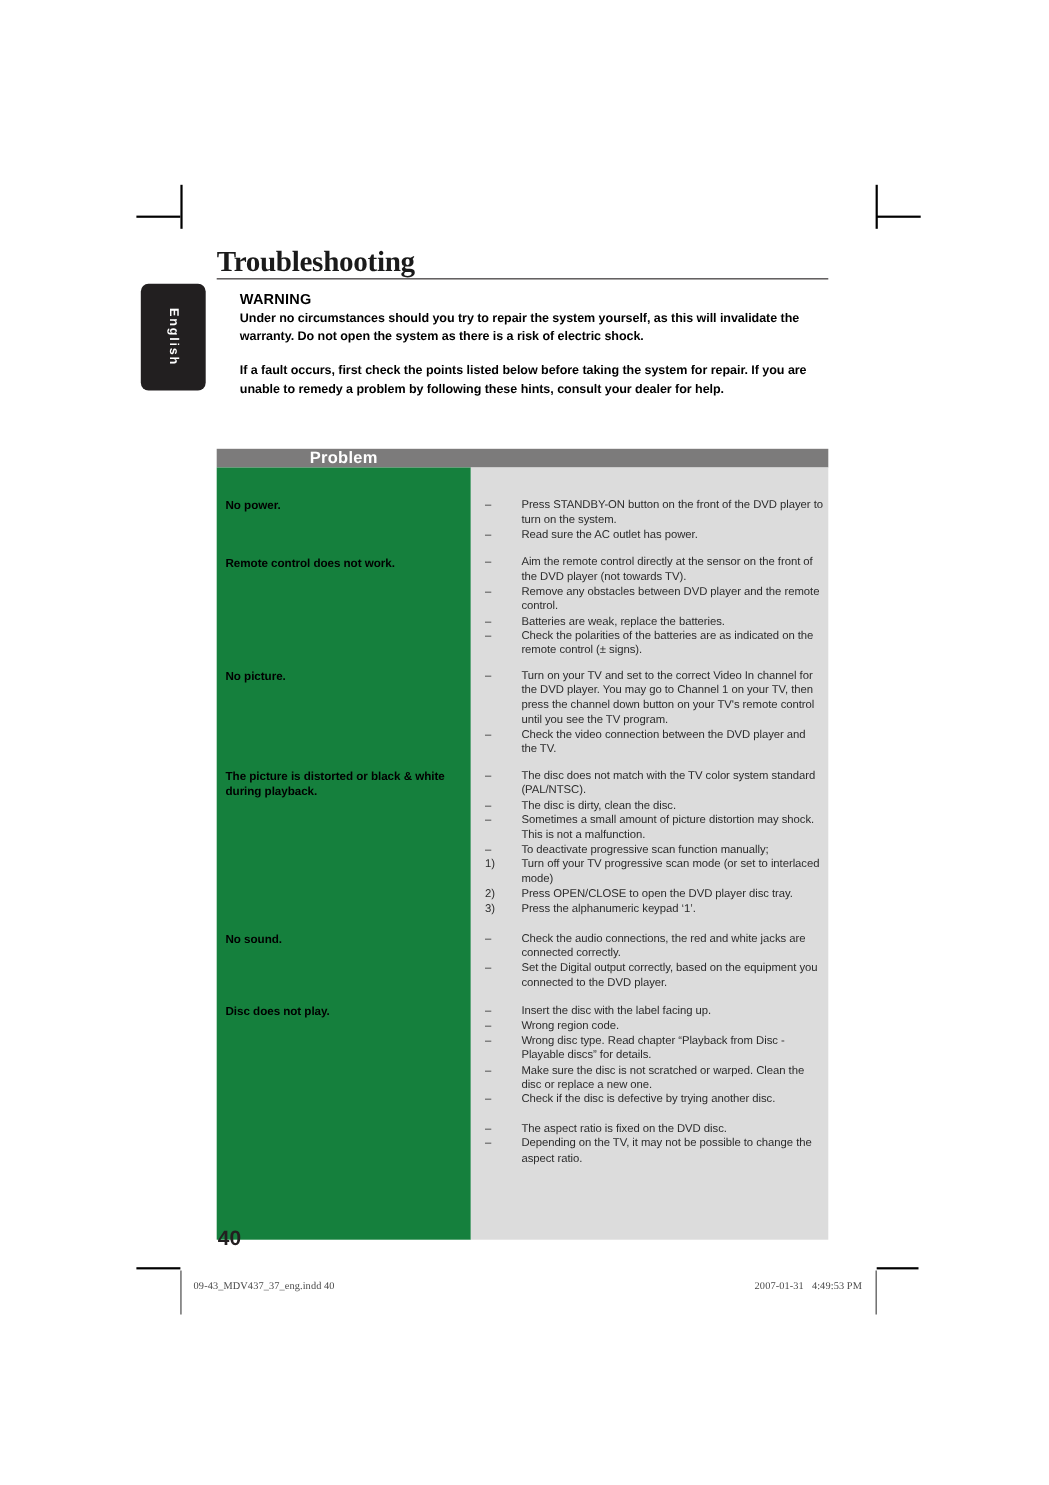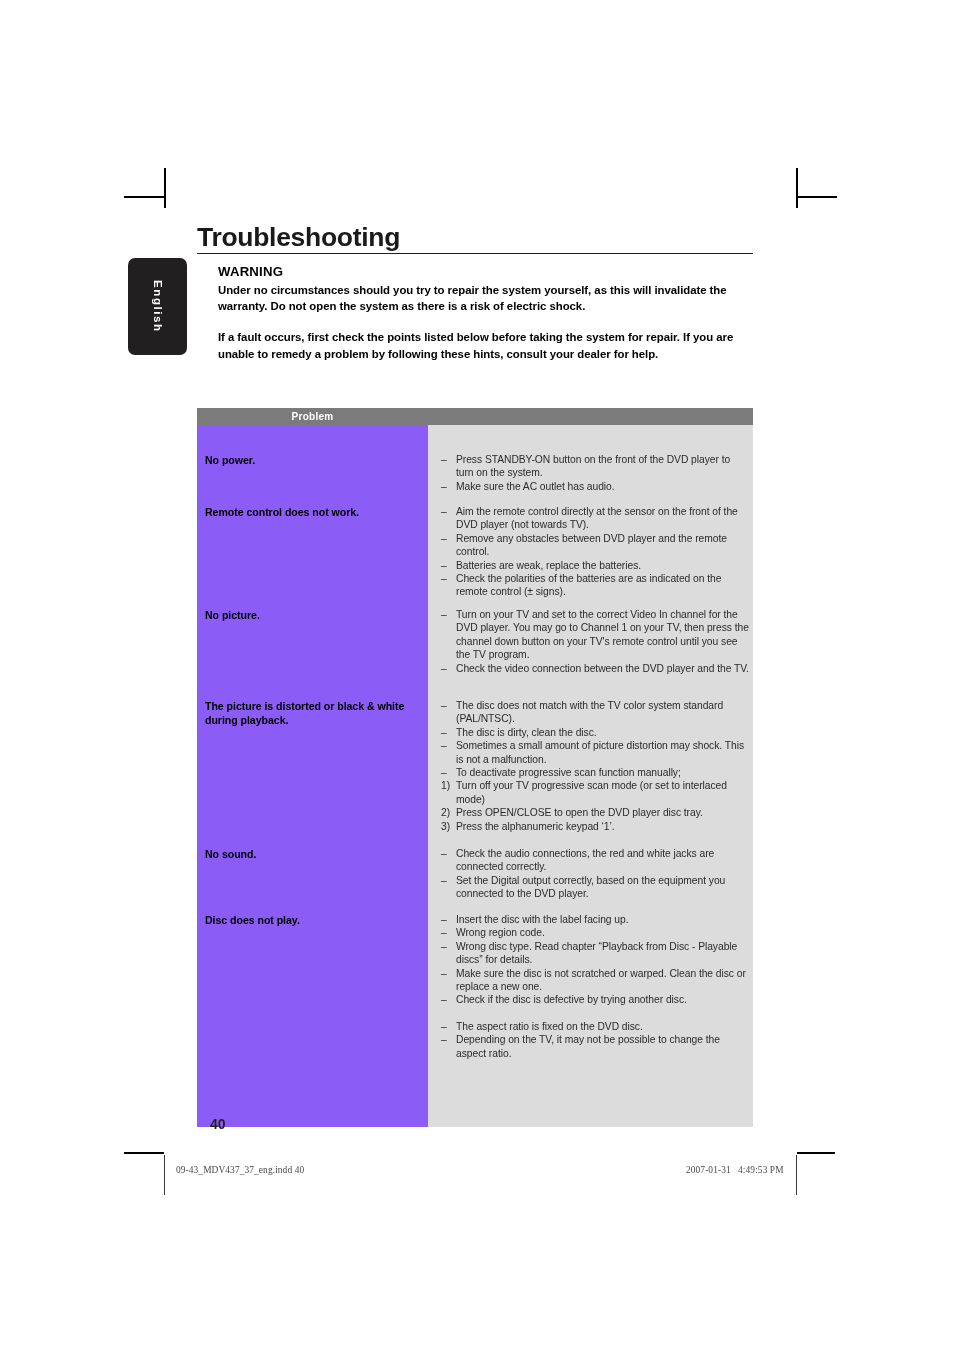--- a/index.html
+++ b/index.html
@@ -42,20 +42,21 @@
   }
 
   
   #page-title {
     position: absolute;
     left: 197px; top: 222px;
     font-size: 26.5px;
     font-weight: bold;
     letter-spacing: -0.3px;
     color: #1a1a1a;
+    font-family: Liberation Serif, serif;
   }
   #title-rule {
     position: absolute;
     left: 197px; top: 253px;
     width: 556px; height: 1.4px;
     background: #231f20;
   }
 
   
   #warning-block {
@@ -84,37 +85,37 @@
     left: 197px; top: 408px;
     width: 556px;
   }
   #tbl-head {
     display: flex;
     height: 17px;
     background: #7c7b7b;
   }
   #tbl-head .th {
     color: #ffffff;
-    font-size: 10px;
+    font-size: 15px;
     font-weight: bold;
     letter-spacing: 0.25px;
     display: flex;
     align-items: center;
     justify-content: center;
   }
   #tbl-head .th.problem { width: 231px; }
   #tbl-head .th.solution { width: 325px; margin-top: 35px; }
 
   #tbl-body {
     display: flex;
     min-height: 702px;
   }
   #col-problem {
     width: 231px;
-    background: #8b5cf6;
+    background: #15803d;
     padding-top: 28px;
   }
   #col-solution {
     width: 325px;
     background: #dcdcdc;
     padding-top: 28px;
   }
 
   .prow {
     font-size: 10.6px;
@@ -134,30 +135,29 @@
     font-size: 10.3px;
     line-height: 13.4px;
     letter-spacing: -0.05px;
     color: #2b2b2b;
   }
   .sline .mk {
     width: 15px;
     flex: 0 0 15px;
     color: #2b2b2b;
   }
-  .sline .tx { flex: 1 1 auto; }
+  .sline .tx { flex: 1 1 auto; margin-left: 18px; }
 
   
   #page-num {
     position: absolute;
     left: 198px; top: 1116px;
-    font-size: 14px;
+    font-size: 19px;
     font-weight: bold;
     color: #231f20;
-    margin-left: 12px;
   }
 
   
   #footer-rule {
     position: absolute;
     left: 797px; top: 1152px;
     width: 38px; height: 1.6px;
     background: #000;
   }
   #footer-bar-left {
@@ -230,21 +230,21 @@
         <div class="prow" style="position: absolute; top: 488px; left: 4px; width: 222px;">Disc does not play.</div>
       </div>
     <div id="col-solution" style="position: relative; height: 702px; padding-top: 0px;">
         <div class="srow" style="position: absolute; top: 28px; left: 0px; width: 325px;">
           <div class="sline">
             <span class="mk">–</span>
             <span class="tx">Press STANDBY-ON button on the front of the DVD player to turn on the system.</span>
           </div>
           <div class="sline">
             <span class="mk">–</span>
-            <span class="tx">Make sure the AC outlet has audio.</span>
+            <span class="tx">Read sure the AC outlet has power.</span>
           </div>
         </div>
         <div class="srow" style="position: absolute; top: 80px; left: 0px; width: 325px;">
           <div class="sline">
             <span class="mk">–</span>
             <span class="tx">Aim the remote control directly at the sensor on the front of the DVD player (not towards TV).</span>
           </div>
           <div class="sline">
             <span class="mk">–</span>
             <span class="tx">Remove any obstacles between DVD player and the remote control.</span>

